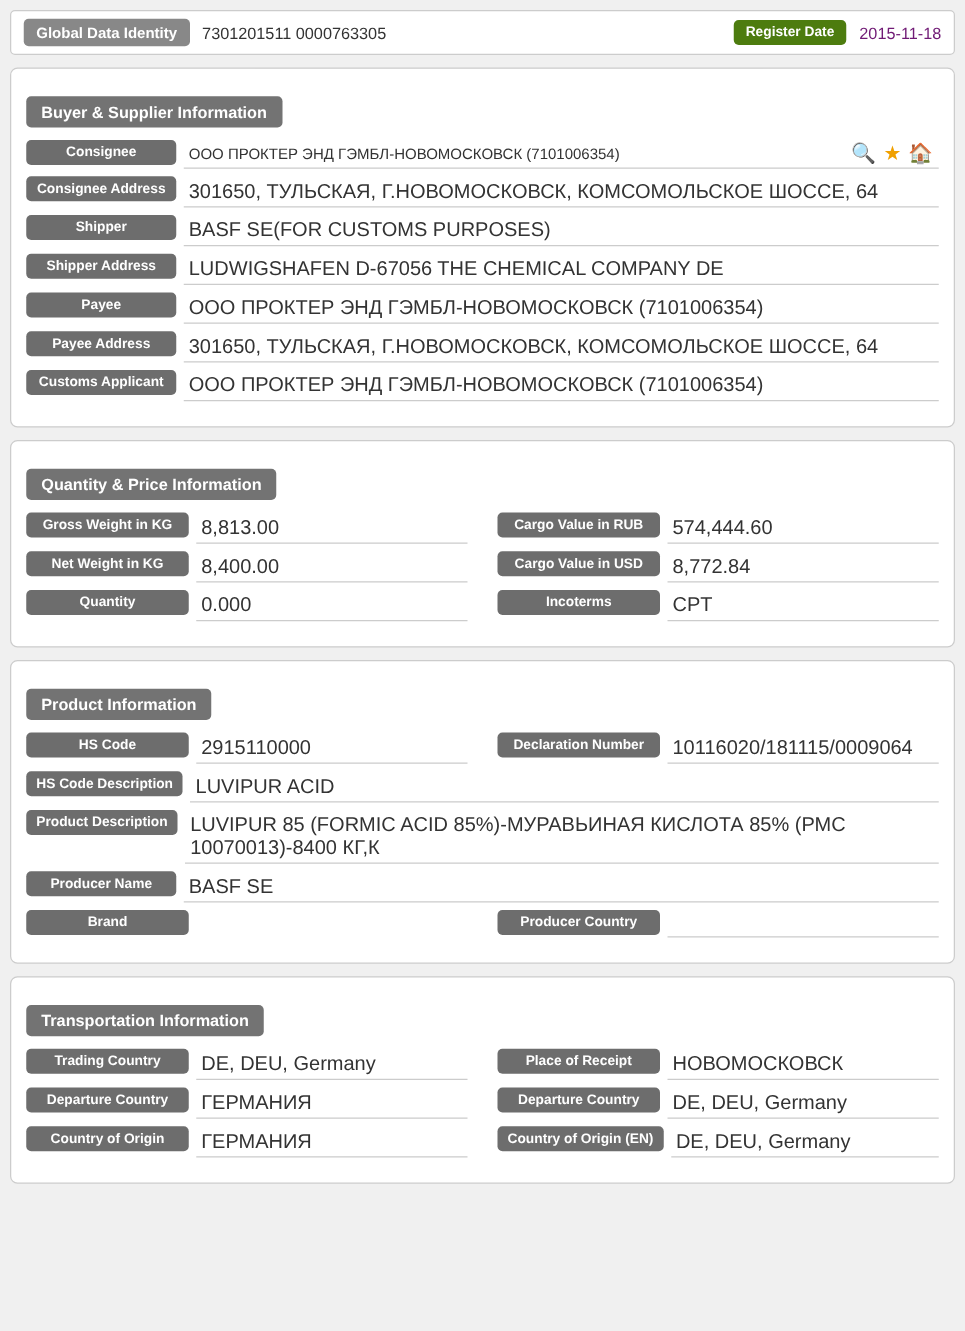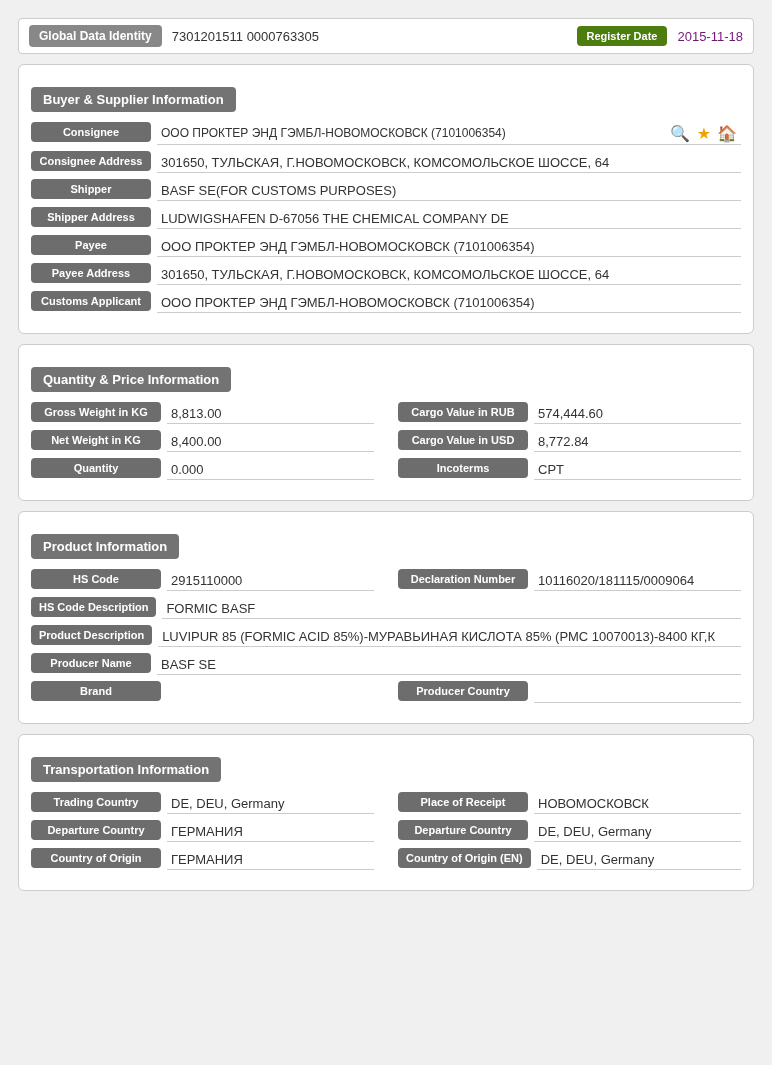--- a/index.html
+++ b/index.html
@@ -6,21 +6,21 @@
     body {
       font-family: Arial, sans-serif;
       font-size: 12px;
       background: #f0f0f0;
       width: 772px;
       min-height: 1065px;
       color: #333;
     }
 
     .page-wrapper {
-      padding: 18px;
+      padding: 8px;
       display: flex;
       flex-direction: column;
       gap: 10px;
     }
 
     
     .top-bar {
       background: #fff;
       border: 1px solid #ccc;
       border-radius: 4px;
@@ -93,21 +93,21 @@
       min-width: 120px;
       text-align: center;
       white-space: nowrap;
       flex-shrink: 0;
     }
 
     .field-value {
       flex: 1;
       border-bottom: 1px solid #ccc;
       padding: 4px 4px 2px 4px;
-      font-size: 13px;
+      font-size: 16px;
       color: #333;
       min-height: 22px;
     }
 
     
     .field-row-two {
       display: flex;
       align-items: flex-start;
       margin-bottom: 6px;
       gap: 24px;
@@ -284,21 +284,21 @@
       </div>
       <div class="field-col">
         <span class="field-label">Declaration Number</span>
         <span class="field-value">10116020/181115/0009064</span>
       </div>
     </div>
 
     
     <div class="field-row">
       <span class="field-label">HS Code Description</span>
-      <span class="field-value">FORMIC BASF</span>
+      <span class="field-value">LUVIPUR ACID</span>
     </div>
 
     
     <div class="field-row">
       <span class="field-label">Product Description</span>
       <span class="field-value">LUVIPUR 85 (FORMIC ACID 85%)-МУРАВЬИНАЯ КИСЛОТА 85% (РМС 10070013)-8400 КГ,К</span>
     </div>
 
     
     <div class="field-row">

